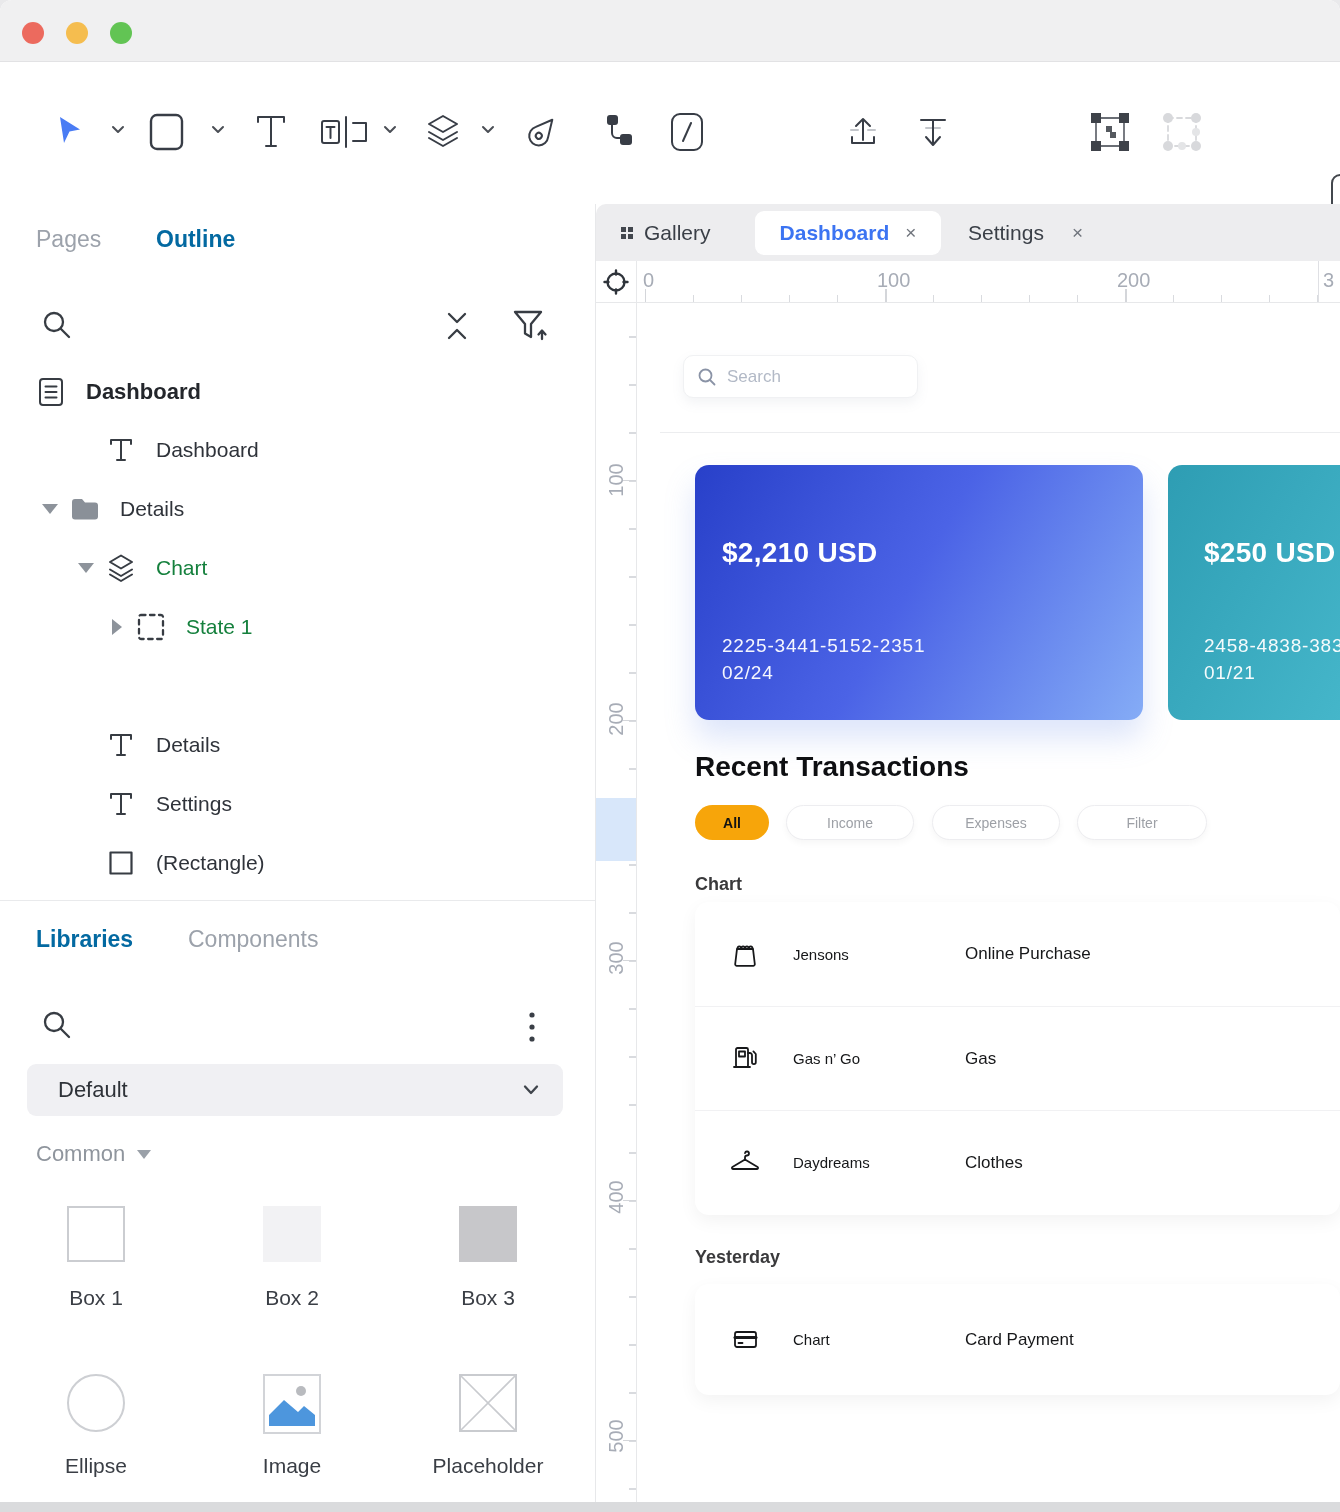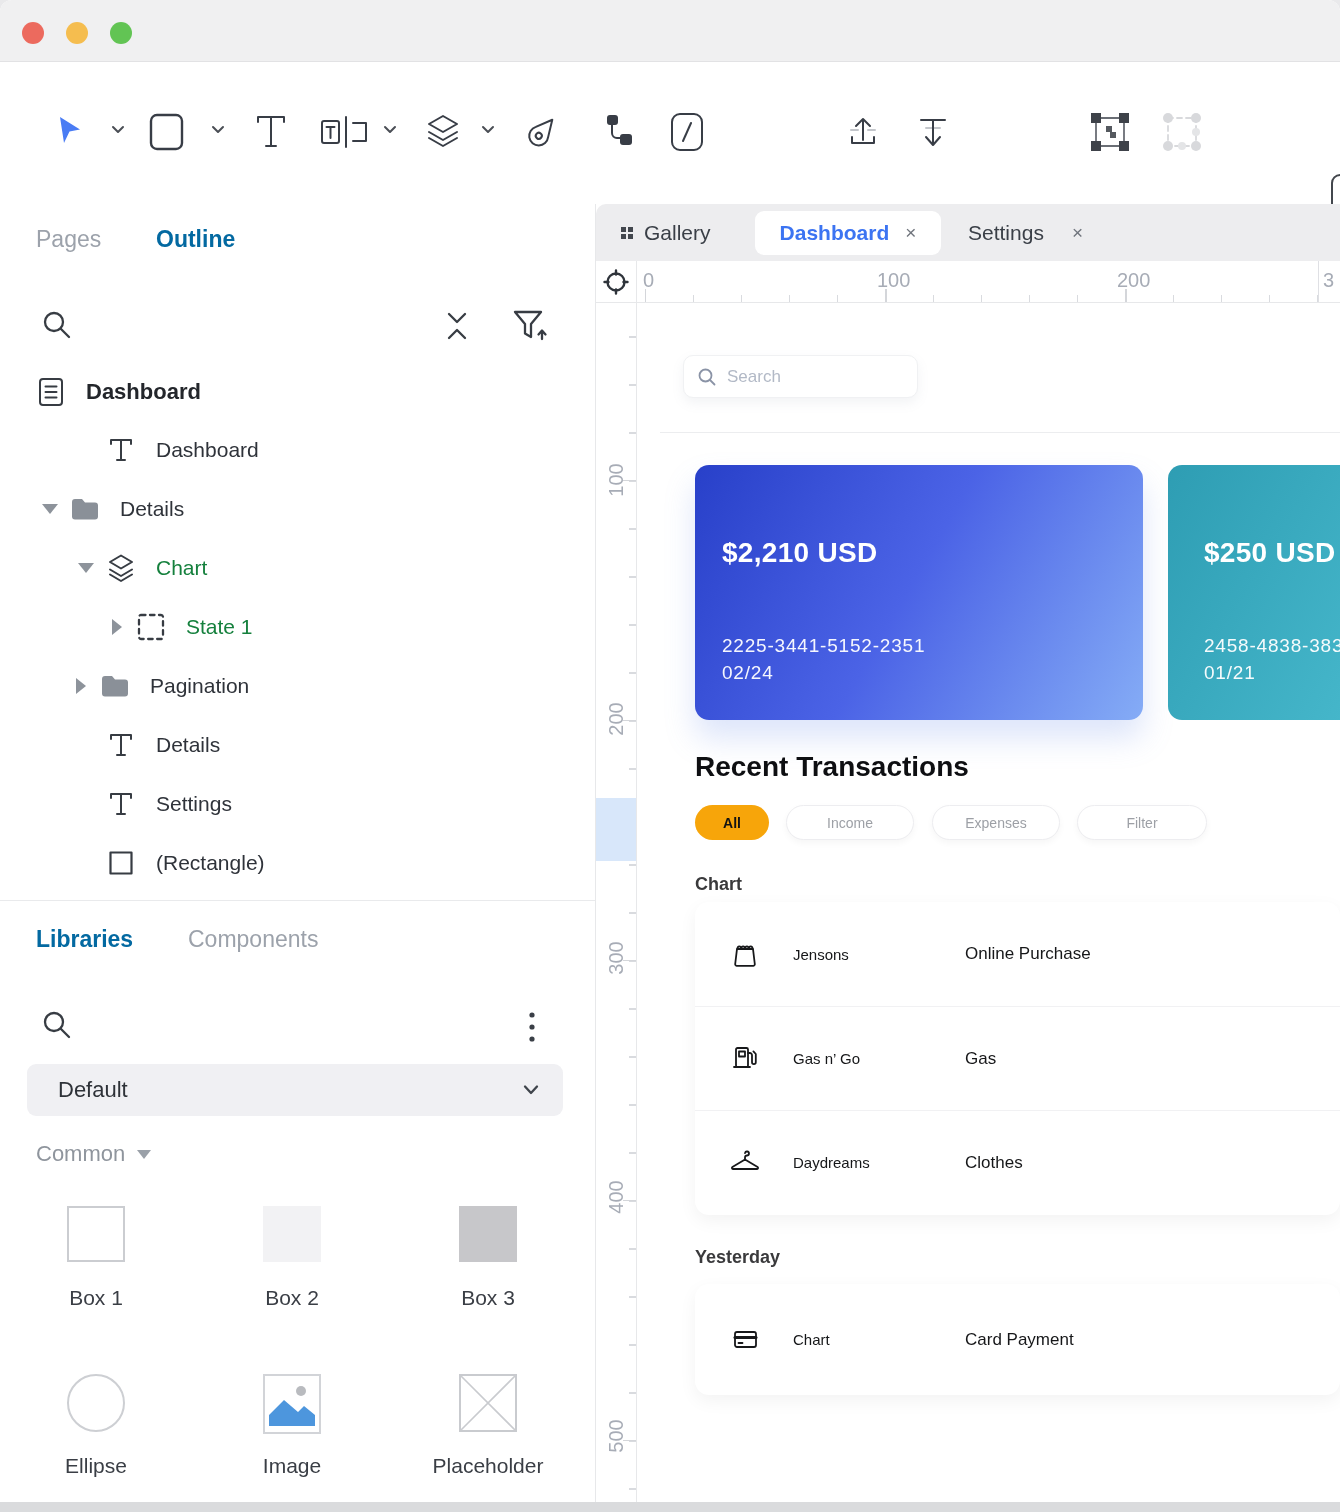--- a/index.html
+++ b/index.html
@@ -275,29 +275,20 @@
     </div>
     <div class="trow" style="top:406px;padding-left:112px">
       <span class="caret-right"></span>
       <span class="ticn">
           <svg width="30" height="30" viewBox="0 0 30 30">
             <rect x="3" y="3" width="24" height="24" rx="2" stroke-dasharray="4.5 4.5" stroke-width="2.3"></rect>
           </svg>
         </span>
       <span class="tlabel purple">State 1</span>
     </div>
-    <div class="trow" style="top:465px;padding-left:76px">
-      <span class="caret-right"></span>
-      <span class="ticn">
-          <svg width="30" height="26" viewBox="0 0 30 26">
-            <path d="M2 6 a3 3 0 0 1 3 -3 h7 l3 3.5 h10 a3 3 0 0 1 3 3 v11 a3 3 0 0 1 -3 3 h-20 a3 3 0 0 1 -3 -3 Z" fill="#8A9098" stroke="none"></path>
-          </svg>
-        </span>
-      <span class="tlabel">Pagination</span>
-    </div>
     <div class="trow" style="top:524px;padding-left:106px">
       <span class="ticn">
           <svg width="28" height="28" viewBox="0 0 28 28" stroke-width="1.8">
             <path d="M4 4 h20 M4 4 v4 M24 4 v4 M14 4 v20 M10 24 h8"></path>
           </svg>
         </span>
       <span class="tlabel">Details</span>
     </div>
     <div class="trow" style="top:583px;padding-left:106px">
       <span class="ticn">

